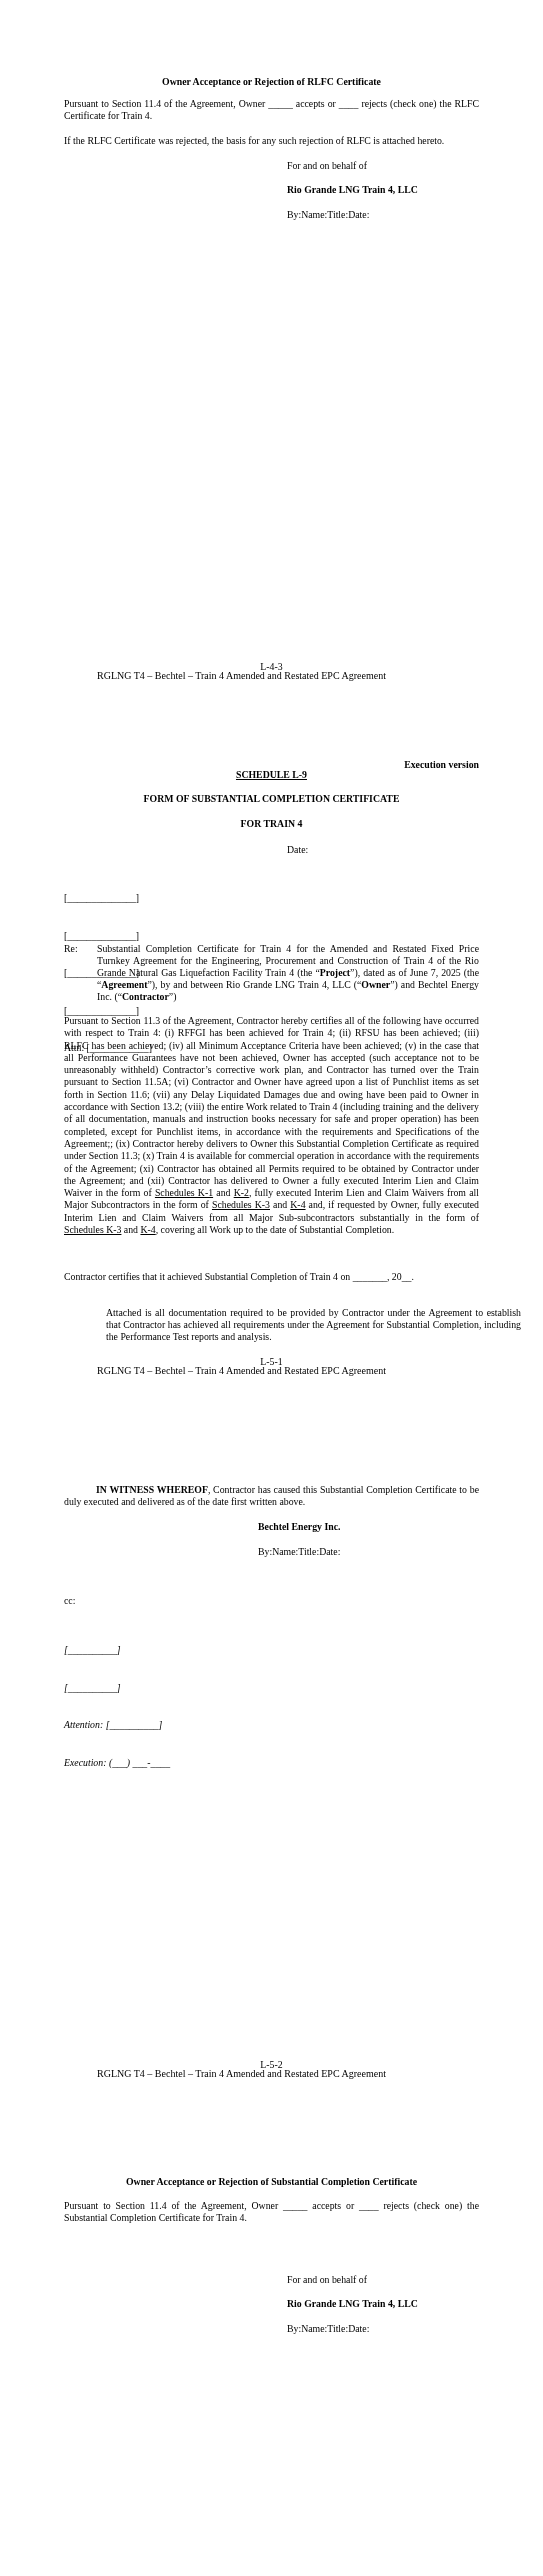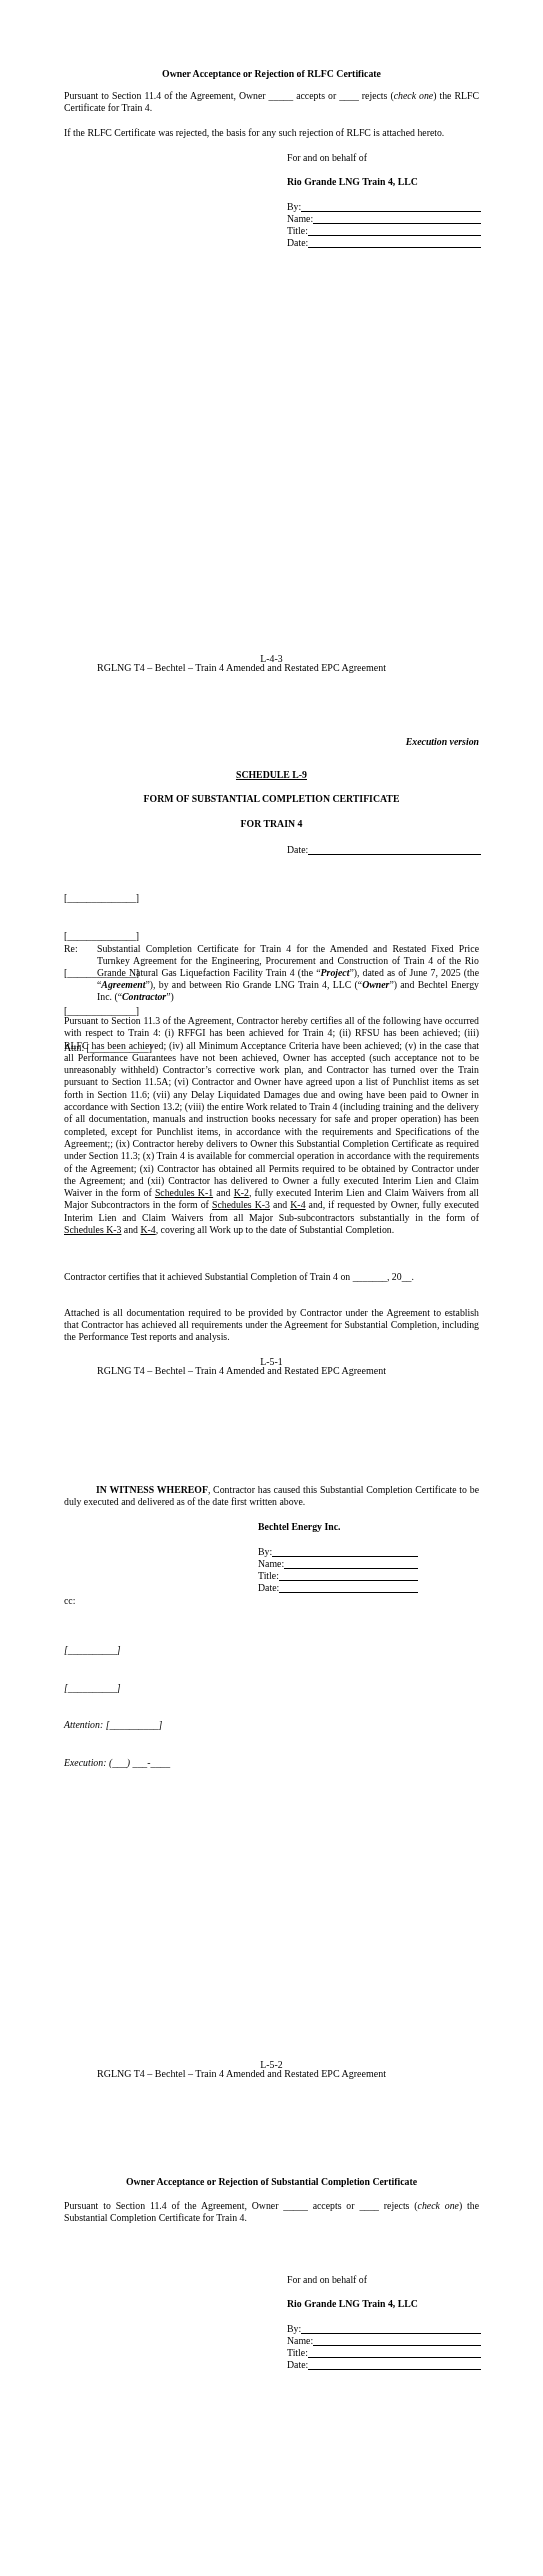--- a/index.html
+++ b/index.html
@@ -1,44 +1,44 @@
 <!DOCTYPE html>
 <html style="font-size:8.2px"><head>
 <meta charset="utf-8">
 <style>
   html,body{margin:0;padding:0;background:#ffffff;}
   .doc{position:relative;width:544px;height:2813px;background:#ffffff;
        font-family:"Liberation Serif","DejaVu Serif",serif;font-size:9.8px;color:#000;}
   .page{position:absolute;left:0;width:544px;height:703px;overflow:hidden;background:#ffffff;}
   .abs{position:absolute;}
   .b{font-weight:bold;}
-  .i{font-style:italic;}
+  .i{margin-top:23px;}
   .u{text-decoration:underline;}
   .ctr{text-align:center;}
   .rt{text-align:right;}
   .just{text-align:justify;}
   .para{line-height:12.3px;}
   .col{left:64px;width:415px;}
-  .sig{display:flex;flex-direction:column;}
+  .sig{display:flex;flex-direction:row;}
   .sigrow{display:flex;line-height:12px;height:12px;}
   .sigrow .lbl{white-space:pre;}
   .sigrow .ul{flex:1 1 auto;border-bottom:0.5px solid #000;margin-bottom:1.5px;}
   .addr{line-height:12.5px;white-space:pre;}
   .ccblk{line-height:12.5px;white-space:pre;}
   .relbl{position:absolute;left:0;top:0;}
   .retxt{margin-left:33px;line-height:12px;}
   .pagenum{line-height:11.3px;}
   .docline{font-size:10px;line-height:8.2px;padding-left:33px;}
 </style>
 </head>
 <body>
 
 <div class="doc">
 
-  <div class="page" style="top:0px;">
+  <div class="page" style="top:8px;">
     <div class="abs col ctr b" style="top:68px;">Owner Acceptance or Rejection of RLFC Certificate</div>
 
     <div class="abs col just para" style="top:90px;"><span>Pursuant to Section 11.4 of the Agreement, Owner _____ accepts or ____ rejects (</span><span class="i">check one</span><span>) the RLFC Certificate for Train 4.</span></div>
 
     <div class="abs col para" style="top:127px;">If the RLFC Certificate was rejected, the basis for any such rejection of RLFC is attached hereto.</div>
 
     <div class="abs" style="left:287px;top:152px;">For and on behalf of</div>
     <div class="abs b" style="left:287px;top:176px;">Rio Grande LNG Train 4, LLC</div>
 
     <div class="abs sig" style="left:287px;top:201px;width:194px;">
@@ -88,21 +88,21 @@
 
     <div class="abs" style="left:64px;top:240px;width:415px;">
       <span class="relbl">Re:</span>
       <div class="retxt just"><span>Substantial Completion Certificate for Train 4 for the Amended and Restated Fixed Price Turnkey Agreement for the Engineering, Procurement and Construction of Train 4 of the Rio Grande Natural Gas Liquefaction Facility Train 4 (the “</span><span class="b i">Project</span><span>”), dated as of June 7, 2025 (the “</span><span class="b i">Agreement</span><span>”), by and between Rio Grande LNG Train 4, LLC (“</span><span class="b i">Owner</span><span>”) and Bechtel Energy Inc. (“</span><span class="b i">Contractor</span><span>”)</span></div>
     </div>
 
     <div class="abs col just para" style="top:312px;"><span>Pursuant to Section 11.3 of the Agreement, Contractor hereby certifies all of the following have occurred with respect to Train 4: (i) RFFGI has been achieved for Train 4; (ii) RFSU has been achieved; (iii) RLFC has been achieved; (iv) all Minimum Acceptance Criteria have been achieved; (v) in the case that all Performance Guarantees have not been achieved, Owner has accepted (such acceptance not to be unreasonably withheld) Contractor’s corrective work plan, and Contractor has turned over the Train pursuant to Section 11.5A; (vi) Contractor and Owner have agreed upon a list of Punchlist items as set forth in Section 11.6; (vii) any Delay Liquidated Damages due and owing have been paid to Owner in accordance with Section 13.2; (viii) the entire Work related to Train 4 (including training and the delivery of all documentation, manuals and instruction books necessary for safe and proper operation) has been completed, except for Punchlist items, in accordance with the requirements and Specifications of the Agreement;; (ix) Contractor hereby delivers to Owner this Substantial Completion Certificate as required under Section 11.3; (x) Train 4 is available for commercial operation in accordance with the requirements of the Agreement; (xi) Contractor has obtained all Permits required to be obtained by Contractor under the Agreement; and (xii) Contractor has delivered to Owner a fully executed Interim Lien and Claim Waiver in the form of </span><span class="u">Schedules K-1</span><span> and </span><span class="u">K-2</span><span>, fully executed Interim Lien and Claim Waivers from all Major Subcontractors in the form of </span><span class="u">Schedules K-3</span><span> and </span><span class="u">K-4</span><span> and, if requested by Owner, fully executed Interim Lien and Claim Waivers from all Major Sub-subcontractors substantially in the form of </span><span class="u">Schedules K-3</span><span> and </span><span class="u">K-4</span><span>, covering all Work up to the date of Substantial Completion.</span></div>
 
     <div class="abs col para" style="top:568px;">Contractor certifies that it achieved Substantial Completion of Train 4 on _______, 20__.</div>
 
-    <div class="abs col just" style="top:604px;line-height:12px;">Attached is all documentation required to be provided by Contractor under the Agreement to establish that Contractor has achieved all requirements under the Agreement for Substantial Completion, including the Performance Test reports and analysis.</div>
+    <div class="abs col just" style="top:604px;line-height:12px;margin-left:42px;">Attached is all documentation required to be provided by Contractor under the Agreement to establish that Contractor has achieved all requirements under the Agreement for Substantial Completion, including the Performance Test reports and analysis.</div>
 
     <div class="abs col ctr pagenum" style="top:653px;">L-5-1</div>
     <div class="abs docline" style="left:64px;top:664px;">RGLNG T4 – Bechtel – Train 4 Amended and Restated EPC Agreement</div>
   </div>
 
   <div class="page" style="top:1406px;">
     <div class="abs col just para" style="top:78px;text-indent:32px;"><span class="b">IN WITNESS WHEREOF</span><span>, Contractor has caused this Substantial Completion Certificate to be duly executed and delivered as of the date first written above.</span></div>
 
     <div class="abs b" style="left:258px;top:115px;">Bechtel Energy Inc.</div>
 

